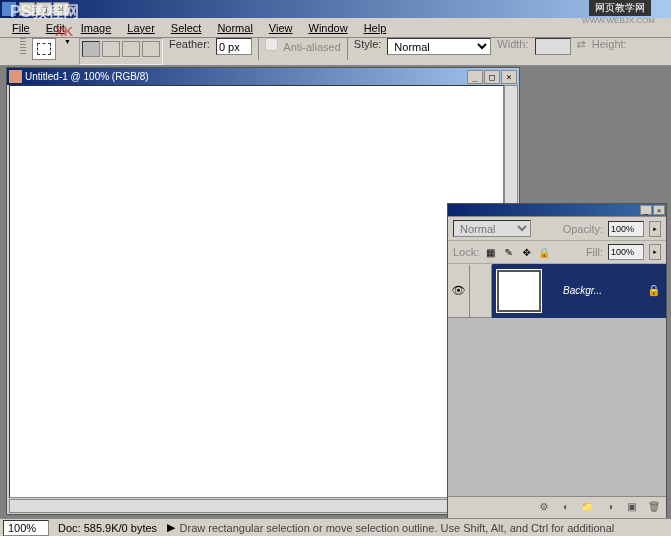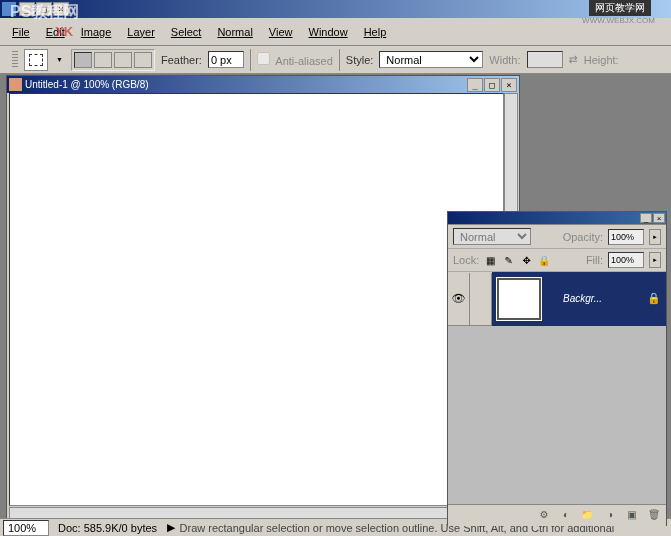--- a/index.html
+++ b/index.html
@@ -12,26 +12,26 @@
     .titlebar-btns { display: flex; gap: 1px; }
     .titlebar-btn { width: 16px; height: 14px; background: #d4d0c8; border: 1px solid #888; display: flex; align-items: center; justify-content: center; font-size: 9px; font-family: monospace; color: black; cursor: pointer; }
     
     
     .watermark { position: absolute; top: 2px; left: 10px; color: rgba(255,255,255,0.7); font-size: 16px; font-weight: bold; pointer-events: none; z-index: 5; }
     .watermark2 { position: absolute; top: 24px; left: 55px; color: rgba(200,50,50,0.7); font-size: 13px; font-weight: bold; pointer-events: none; z-index: 5; }
     .brand { position: absolute; top: 0; right: 20px; background: #333; color: white; padding: 1px 6px; font-size: 10px; z-index: 6; }
     .brand-url { position: absolute; top: 16px; right: 16px; color: #888; font-size: 8px; z-index: 6; margin-left: 16px; }
     
     
-    .menubar { background: #d4d0c8; height: 28px; display: flex; align-items: center; padding: 0 4px; border-bottom: 1px solid #888; }
+    .menubar { background: #d4d0c8; height: 20px; display: flex; align-items: center; padding: 0 4px; border-bottom: 1px solid #888; }
     .menu-item { padding: 2px 8px; cursor: pointer; }
     .menu-item u { text-decoration: underline; }
     
     
-    .optionsbar { background: #d4d0c8; height: 28px; display: flex; align-items: center; padding: 0 12px; border-bottom: 1px solid #888; gap: 6px; }
+    .optionsbar { background: #d4d0c8; height: 28px; display: flex; padding: 0 20px; border-bottom: 1px solid #888; gap: 6px; }
     .grip { width: 6px; height: 18px; background: repeating-linear-gradient(to bottom, #888 0, #888 1px, transparent 1px, transparent 3px); }
     .tool-preview { width: 24px; height: 22px; border: 1px solid #888; background: white; display: flex; align-items: center; justify-content: center; }
     .marquee-icon { width: 14px; height: 12px; border: 1px dashed #333; }
     .dropdown-arr { font-size: 7px; padding: 0 2px; }
     .opt-group { display: flex; border: 1px inset #eee; padding: 2px; gap: 2px; }
     .opt-btn { width: 18px; height: 16px; border: 1px solid #888; background: #d4d0c8; cursor: pointer; }
     .opt-btn.active { border: 1px inset #888; background: #bbb; }
     .opt-label { color: #333; }
     .opt-input { width: 36px; height: 17px; border: 1px inset #888; padding: 0 2px; background: white; }
     .opt-check { margin-right: 3px; }

